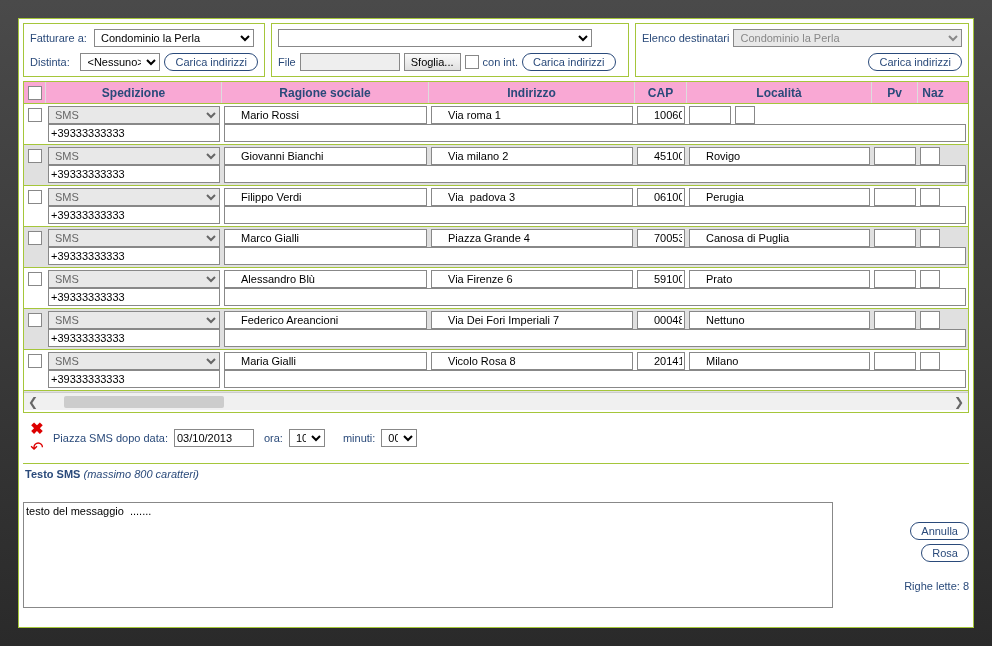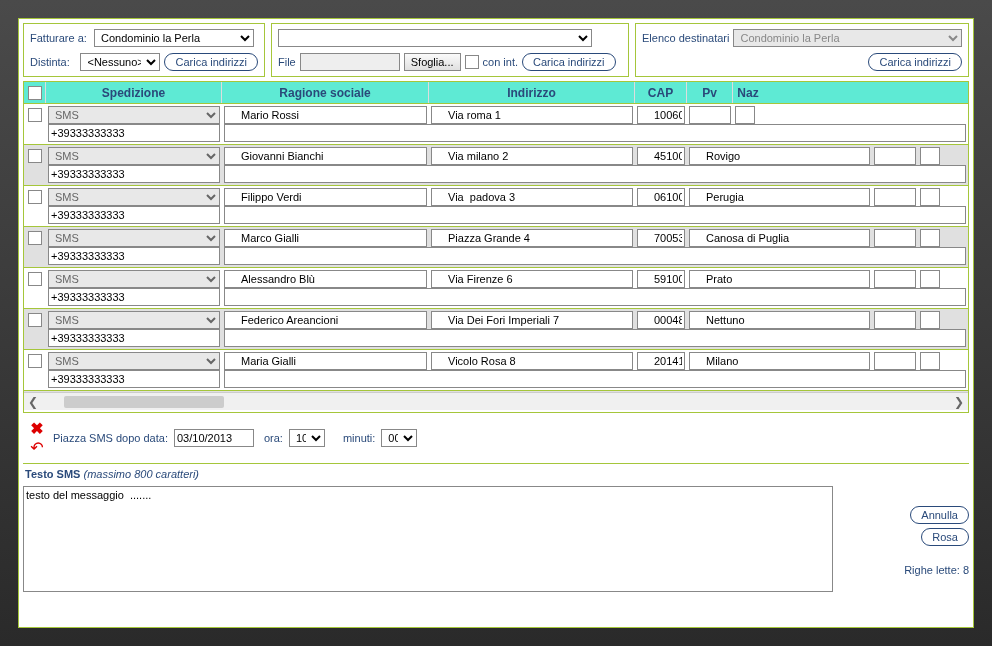--- a/index.html
+++ b/index.html
@@ -86,21 +86,21 @@
   background: #fff;
 }
 .table-container {
   border: 1px solid #a5c63a;
   height: 332px;
   position: relative;
   overflow: hidden;
 }
 .table-header {
   display: flex;
-  background: #5eead4;
+  background: #f9a8d4;
   border-bottom: 1px solid #a5c63a;
   height: 22px;
   align-items: center;
 }
 .th {
   color: #2a4a7a;
   font-weight: bold;
   text-align: center;
   font-size: 12px;
   border-right: 1px solid #ddd;
@@ -222,21 +222,21 @@
   font-weight: bold;
   padding: 4px 2px;
 }
 .sms-label .hint {
   font-weight: normal;
   font-style: italic;
 }
 .bottom-area {
   display: flex;
   gap: 0;
-  margin-top: 2px;
+  margin-top: 18px;
 }
 textarea {
   width: 810px;
   height: 106px;
   border: 1px solid #888;
   font-family: inherit;
   font-size: 11px;
   padding: 2px;
   resize: none;
 }
@@ -302,20 +302,21 @@
 
   <div class="table-container">
     <div class="table-header">
       <div class="th chk">
           <div class="checkbox"></div>
         </div>
       <div class="th sped">Spedizione</div>
       <div class="th rag">Ragione sociale</div>
       <div class="th ind">Indirizzo</div>
       <div class="th cap">CAP</div>
+      <div class="th loc">Località</div>
       <div class="th pv">Pv</div>
       <div class="th naz">Naz</div>
     </div>
     <div class="rows-wrap" id="rows-wrap">
         <div class="data-row">
           <div class="row-line1">
             <div class="cell-chk">
               <div class="checkbox"></div>
             </div>
             <div class="cell-sped"><select><option>SMS</option></select></div>

